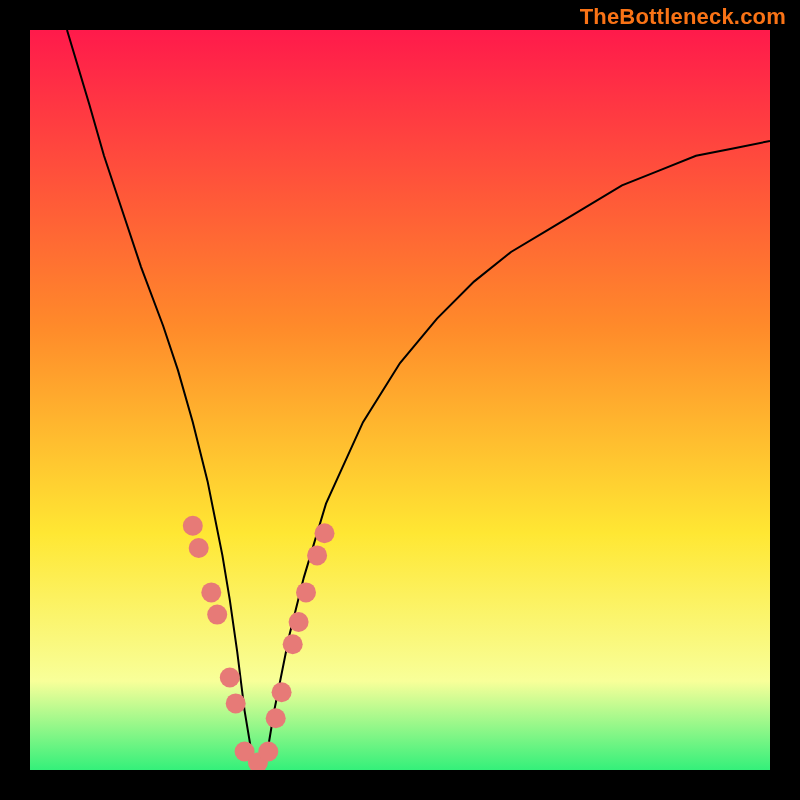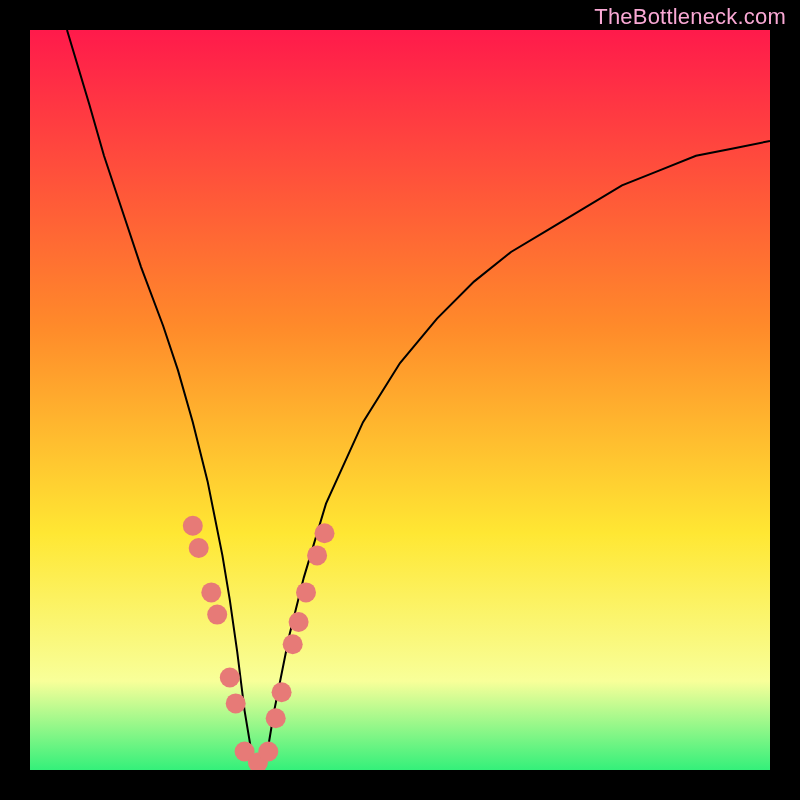--- a/index.html
+++ b/index.html
@@ -15,23 +15,23 @@
     top: 0;
     left: 0;
     width: 800px;
     height: 800px;
     background: #000;
   }
   .watermark {
     position: absolute;
     top: 4px;
     right: 14px;
-    color: #f9a8d4;
+    color: #f97316;
     font-size: 22px;
-    font-weight: 400;
+    font-weight: 700;
     letter-spacing: 0.2px;
     user-select: none;
   }
   svg.plot {
     position: absolute;
     top: 30px;
     left: 30px;
     width: 740px;
     height: 740px;
     display: block;

